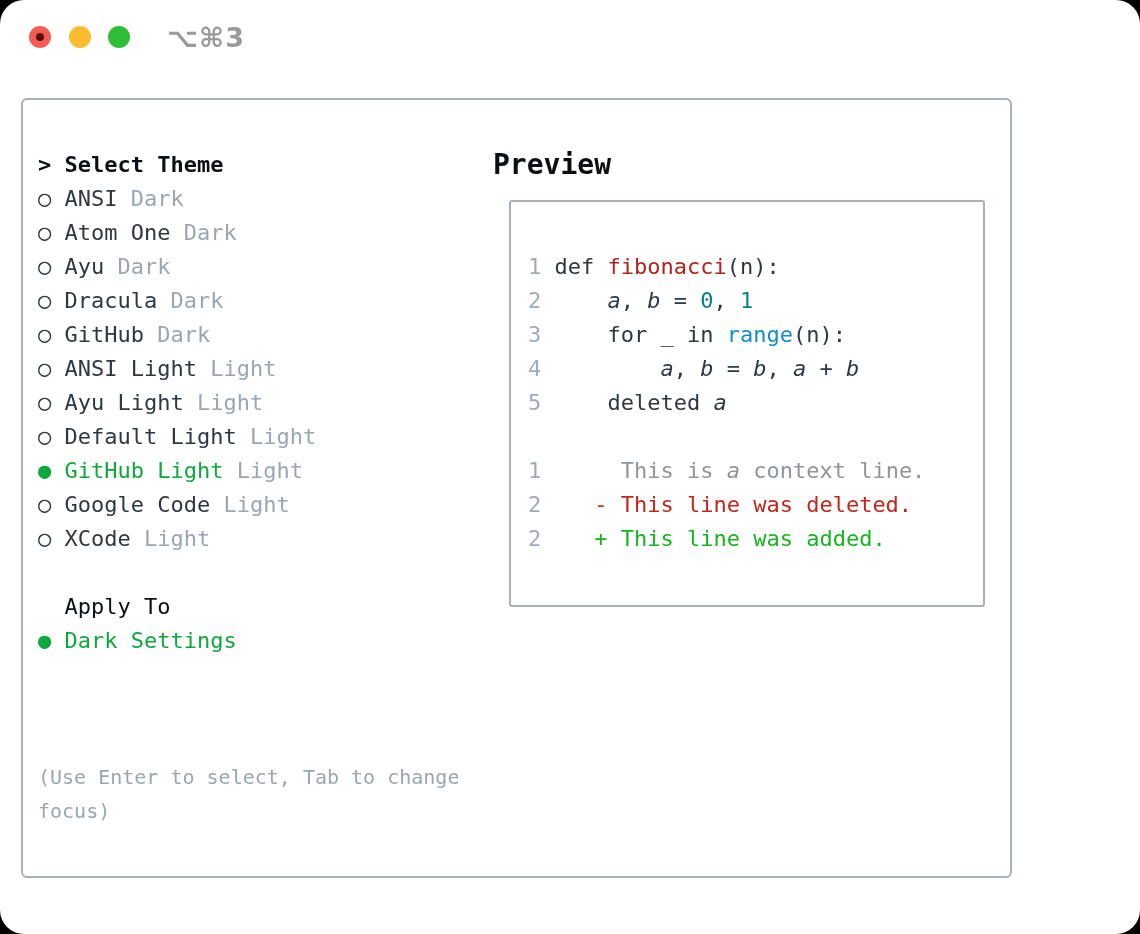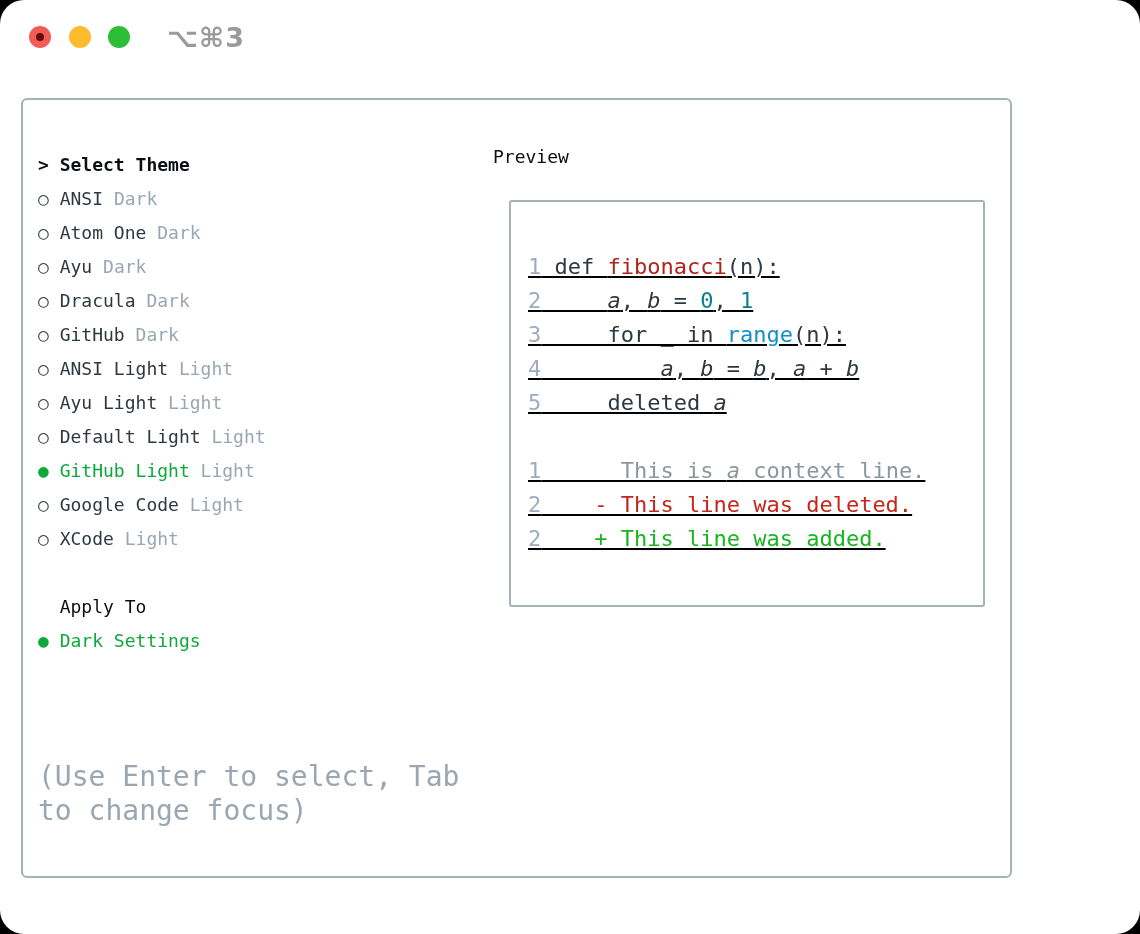--- a/index.html
+++ b/index.html
@@ -32,53 +32,53 @@
   .panel{
     position:absolute;left:21px;top:98px;width:991px;height:780px;
     border:2px solid var(--panel-border);
     border-radius:6px;
     box-sizing:border-box;
     background:#fff;
   }
   
   .list{
     position:absolute;left:38px;top:148px;
-    font-size:18px;line-height:34px;
+    font-size:22px;line-height:34px;
   }
   .row{height:34px;white-space:pre;}
   .cursor{color:var(--text-heading);font-weight:bold;}
   .h-title{color:var(--text-heading);font-weight:bold;}
   .marker{color:var(--text-primary);}
   .marker.sel{color:var(--accent-green);}
   .t-name{color:var(--text-primary);margin-top:48px;}
   .t-name.sel{color:var(--accent-green);}
   .t-variant{color:var(--text-muted);margin-top:26px;}
   .section-title{color:var(--text-heading);}
   .help{
     position:absolute;left:38px;top:760px;width:440px;
-    font-size:28px;line-height:34px;color:var(--text-muted);
+    font-size:20px;line-height:34px;color:var(--text-muted);
   }
   
   .preview-title{
-    position:absolute;left:493px;top:140px;
-    font-size:18px;line-height:34px;font-weight:normal;color:var(--text-heading);
+    position:absolute;left:493px;top:148px;
+    font-size:28px;line-height:34px;font-weight:bold;color:var(--text-heading);
   }
   .preview-pane{
     position:absolute;left:509px;top:200px;width:476px;height:407px;
     border:2px solid var(--panel-border);
     border-radius:3px;
     box-sizing:border-box;
     background:#fff;
     overflow:hidden;
   }
   .code{
     position:absolute;left:17px;top:48px;
     font-size:22px;line-height:34px;
   }
-  .code-line{height:34px;white-space:pre;text-decoration:underline;}
+  .code-line{height:34px;white-space:pre;}
   .lineno{color:var(--line-number);}
   .s-code{color:var(--text-primary);}
   .s-func{color:var(--syntax-function);}
   .s-num{color:var(--syntax-number);}
   .s-builtin{color:var(--syntax-builtin);}
   .s-italic{font-style:italic;}
   .s-ctx{color:var(--context-text);margin-top:32px;}
   .s-del{color:var(--diff-removed);}
   .s-add{color:var(--diff-added);}
 </style>

